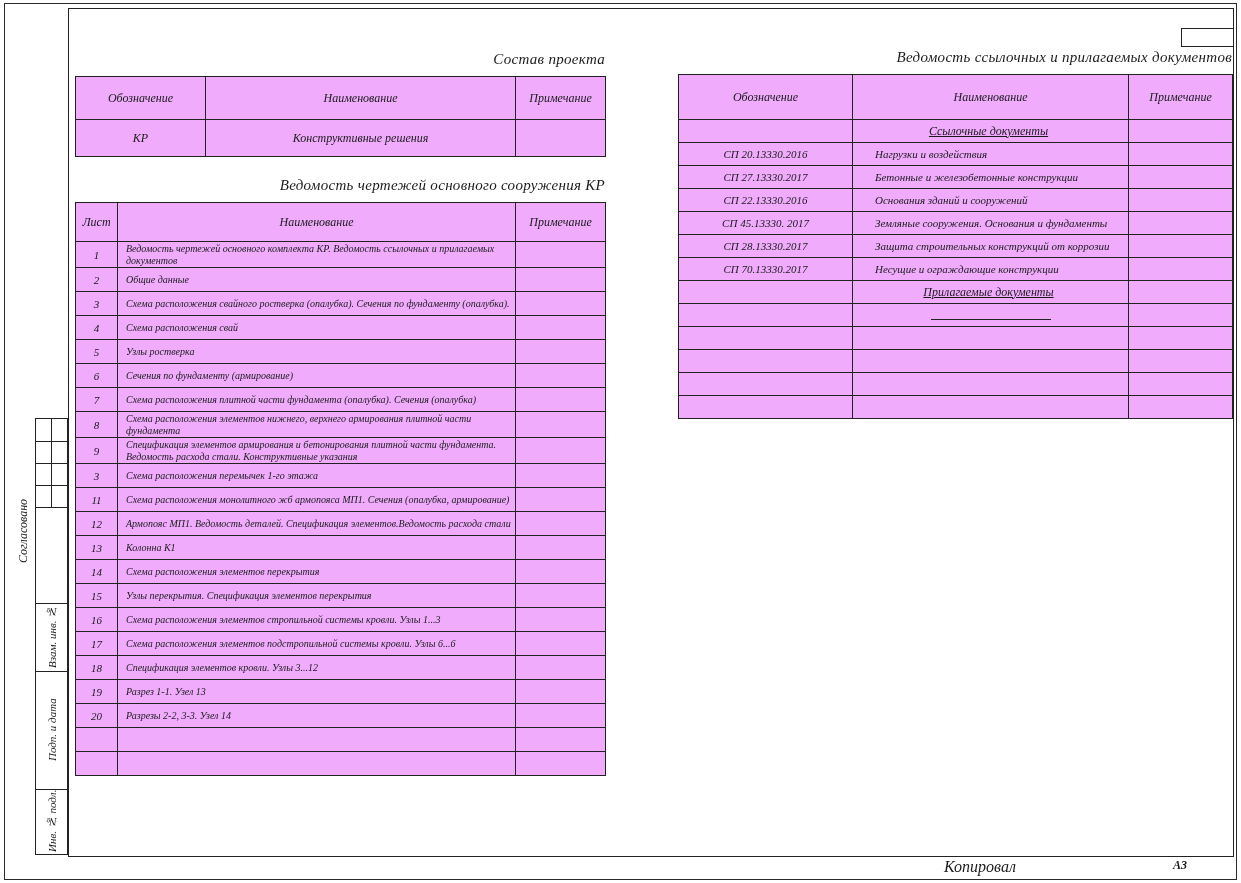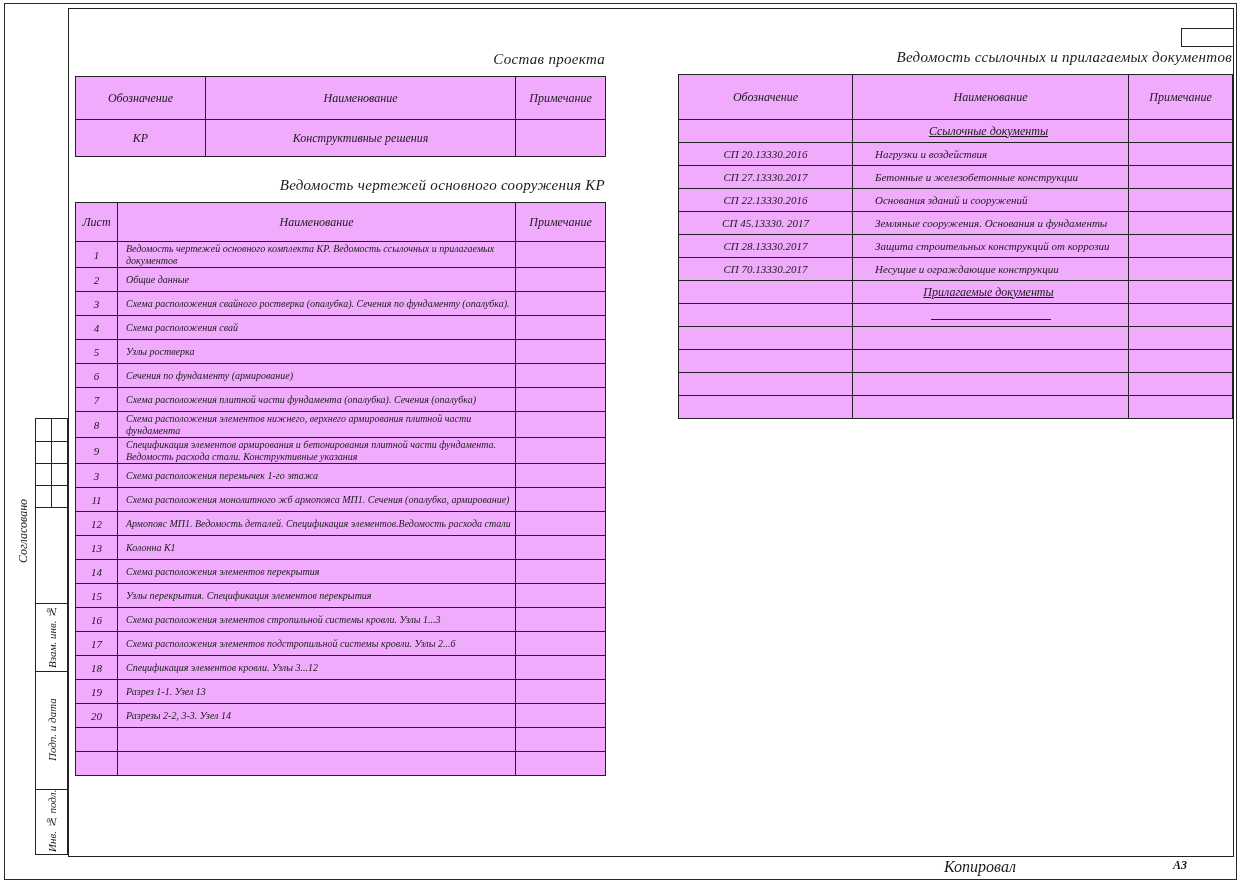--- a/index.html
+++ b/index.html
@@ -197,21 +197,21 @@
           <td class="c-name">Узлы перекрытия. Спецификация элементов перекрытия</td>
           <td class="c-note"></td>
         </tr>
           <tr>
           <td class="c-num">16</td>
           <td class="c-name">Схема расположения элементов стропильной системы кровли.  Узлы 1...3</td>
           <td class="c-note"></td>
         </tr>
           <tr>
           <td class="c-num">17</td>
-          <td class="c-name">Схема расположения элементов подстропильной системы кровли.  Узлы 2...6</td>
+          <td class="c-name">Схема расположения элементов подстропильной системы кровли.  Узлы 6...6</td>
           <td class="c-note"></td>
         </tr>
           <tr>
           <td class="c-num">18</td>
           <td class="c-name">Спецификация элементов кровли. Узлы 3...12</td>
           <td class="c-note"></td>
         </tr>
           <tr>
           <td class="c-num">19</td>
           <td class="c-name">Разрез 1-1. Узел 13</td>

